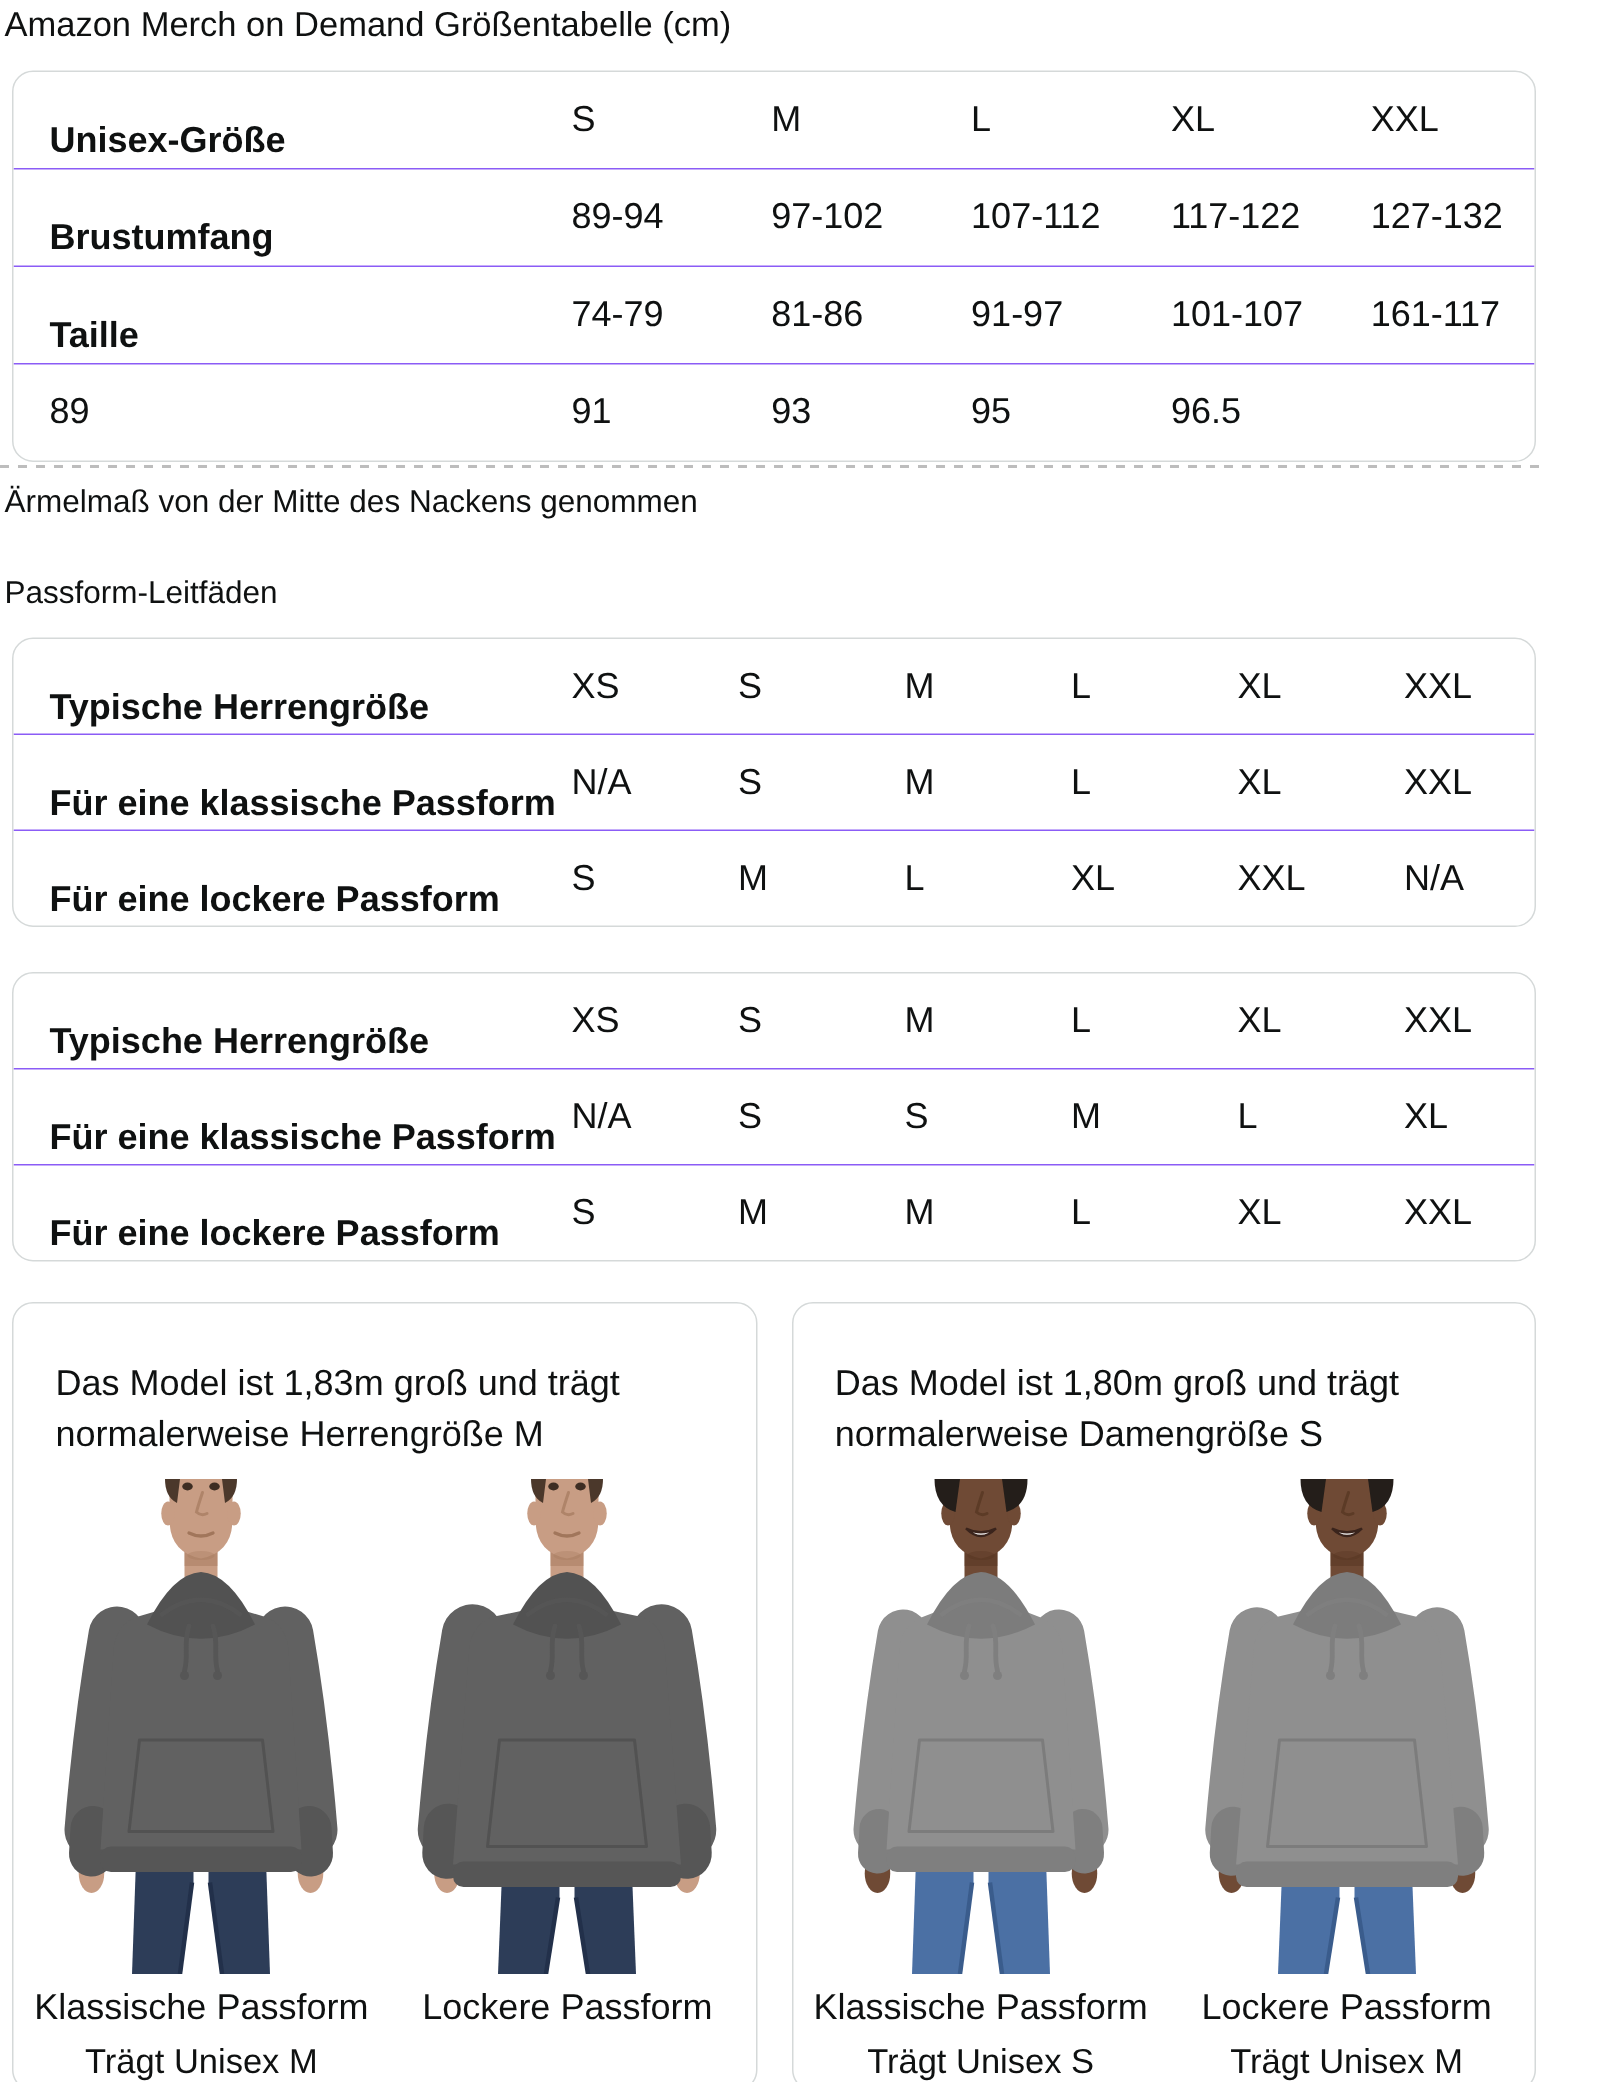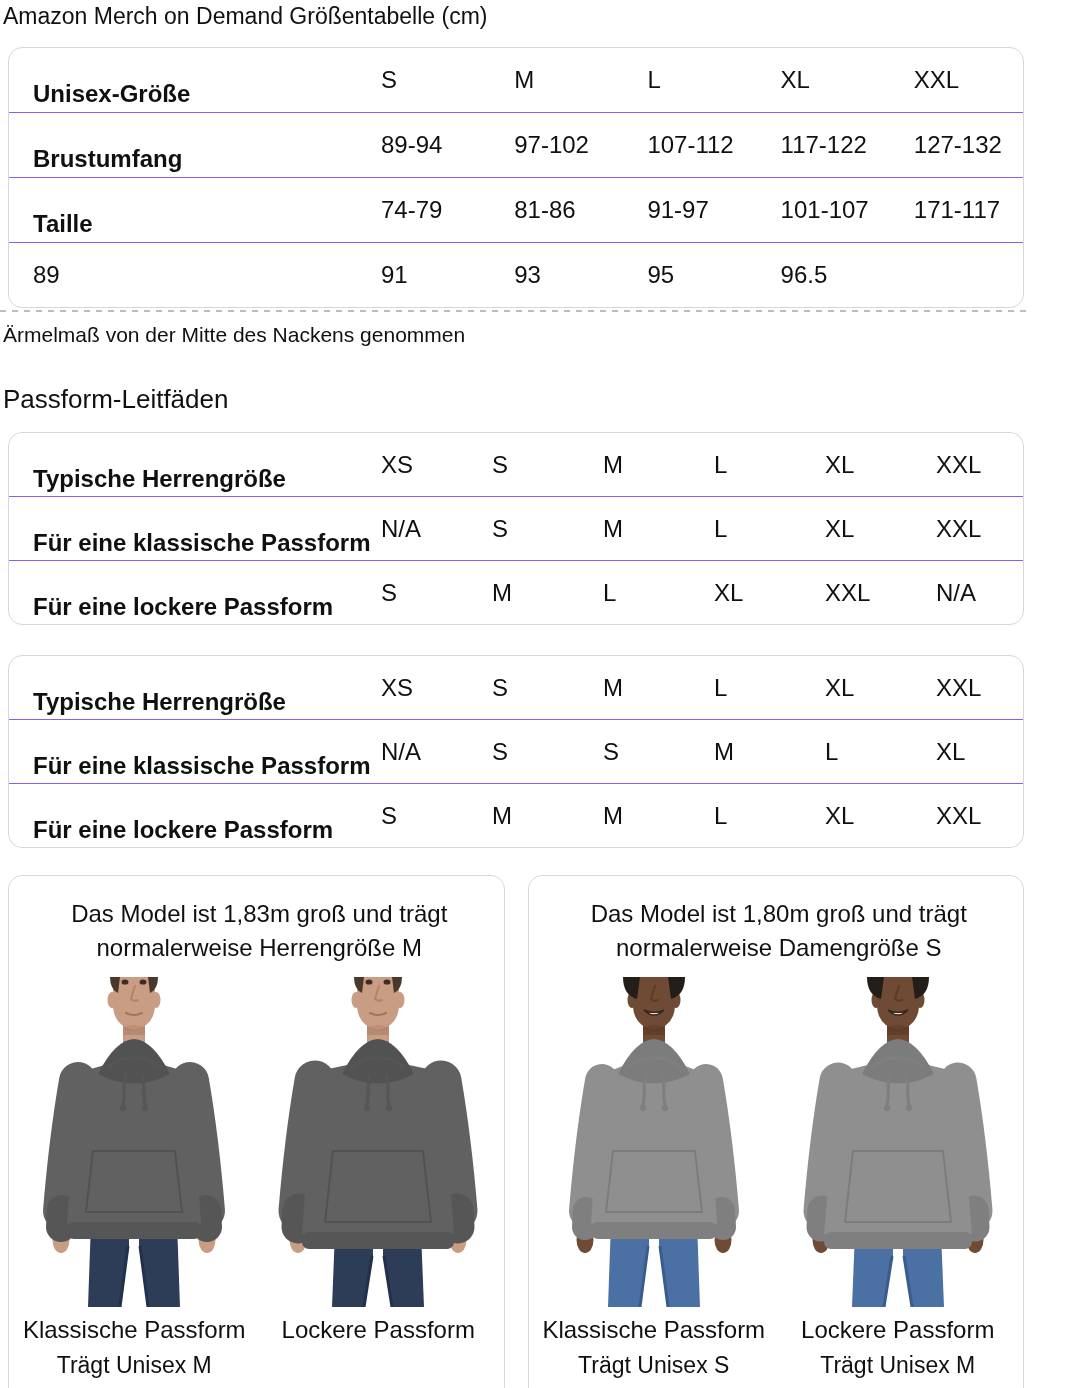--- a/index.html
+++ b/index.html
@@ -38,35 +38,35 @@
     height:63px;
     font-size:24px;
   }
 
   .dashed-sep {
     height:2px;
     margin-top:2px;
     background:repeating-linear-gradient(90deg,#bdbdbd 0 6px,transparent 6px 12px);
   }
   .note { font-size:21px; margin:11px 0 0 3px; }
-  .fit-heading { font-size:26px; font-weight:400; margin:37px 0 0 3px; }
+  .fit-heading { font-size:21px; font-weight:400; margin:37px 0 0 3px; }
   .fit-tbl.second { margin-top:30px; }
 
   .cards { display:flex; gap:23px; margin:27px 8px 0 8px; }
   .model-card {
     flex:1;
     box-sizing:border-box;
     height:526px;
     border:1px solid #D5D9D9;
     border-radius:14px;
     background:#fff;
     padding:20px 18px 10px 18px;
     overflow:hidden;
   }
-  .card-desc { font-size:24px; line-height:34px; margin:1px 4px 12px 10px;text-align:center; }
+  .card-desc { font-size:24px; line-height:34px; margin:17px 4px 12px 10px; }
   .figs { display:flex; justify-content:center; gap:14px; }
   .figs figure { margin:0; text-align:center; width:230px; }
   .model-art { width:230px; height:330px; }
   .fit-label { font-size:24px; font-weight:400; margin-top:9px; }
   .size-label { font-size:23px; margin-top:8px; }
 </style>
 </head>
 <body>
 
 <div class="page">
@@ -89,21 +89,21 @@
       <div>107-112</div>
       <div>117-122</div>
       <div>127-132</div>
     </div>
     <div class="trow">
       <div class="row-label">Taille</div>
       <div>74-79</div>
       <div>81-86</div>
       <div>91-97</div>
       <div>101-107</div>
-      <div>171-117</div>
+      <div>161-117</div>
     </div>
     <div class="trow">
       <div>89</div>
       <div>91</div>
       <div>93</div>
       <div>95</div>
       <div>96.5</div>
     </div>
   </section>
 

